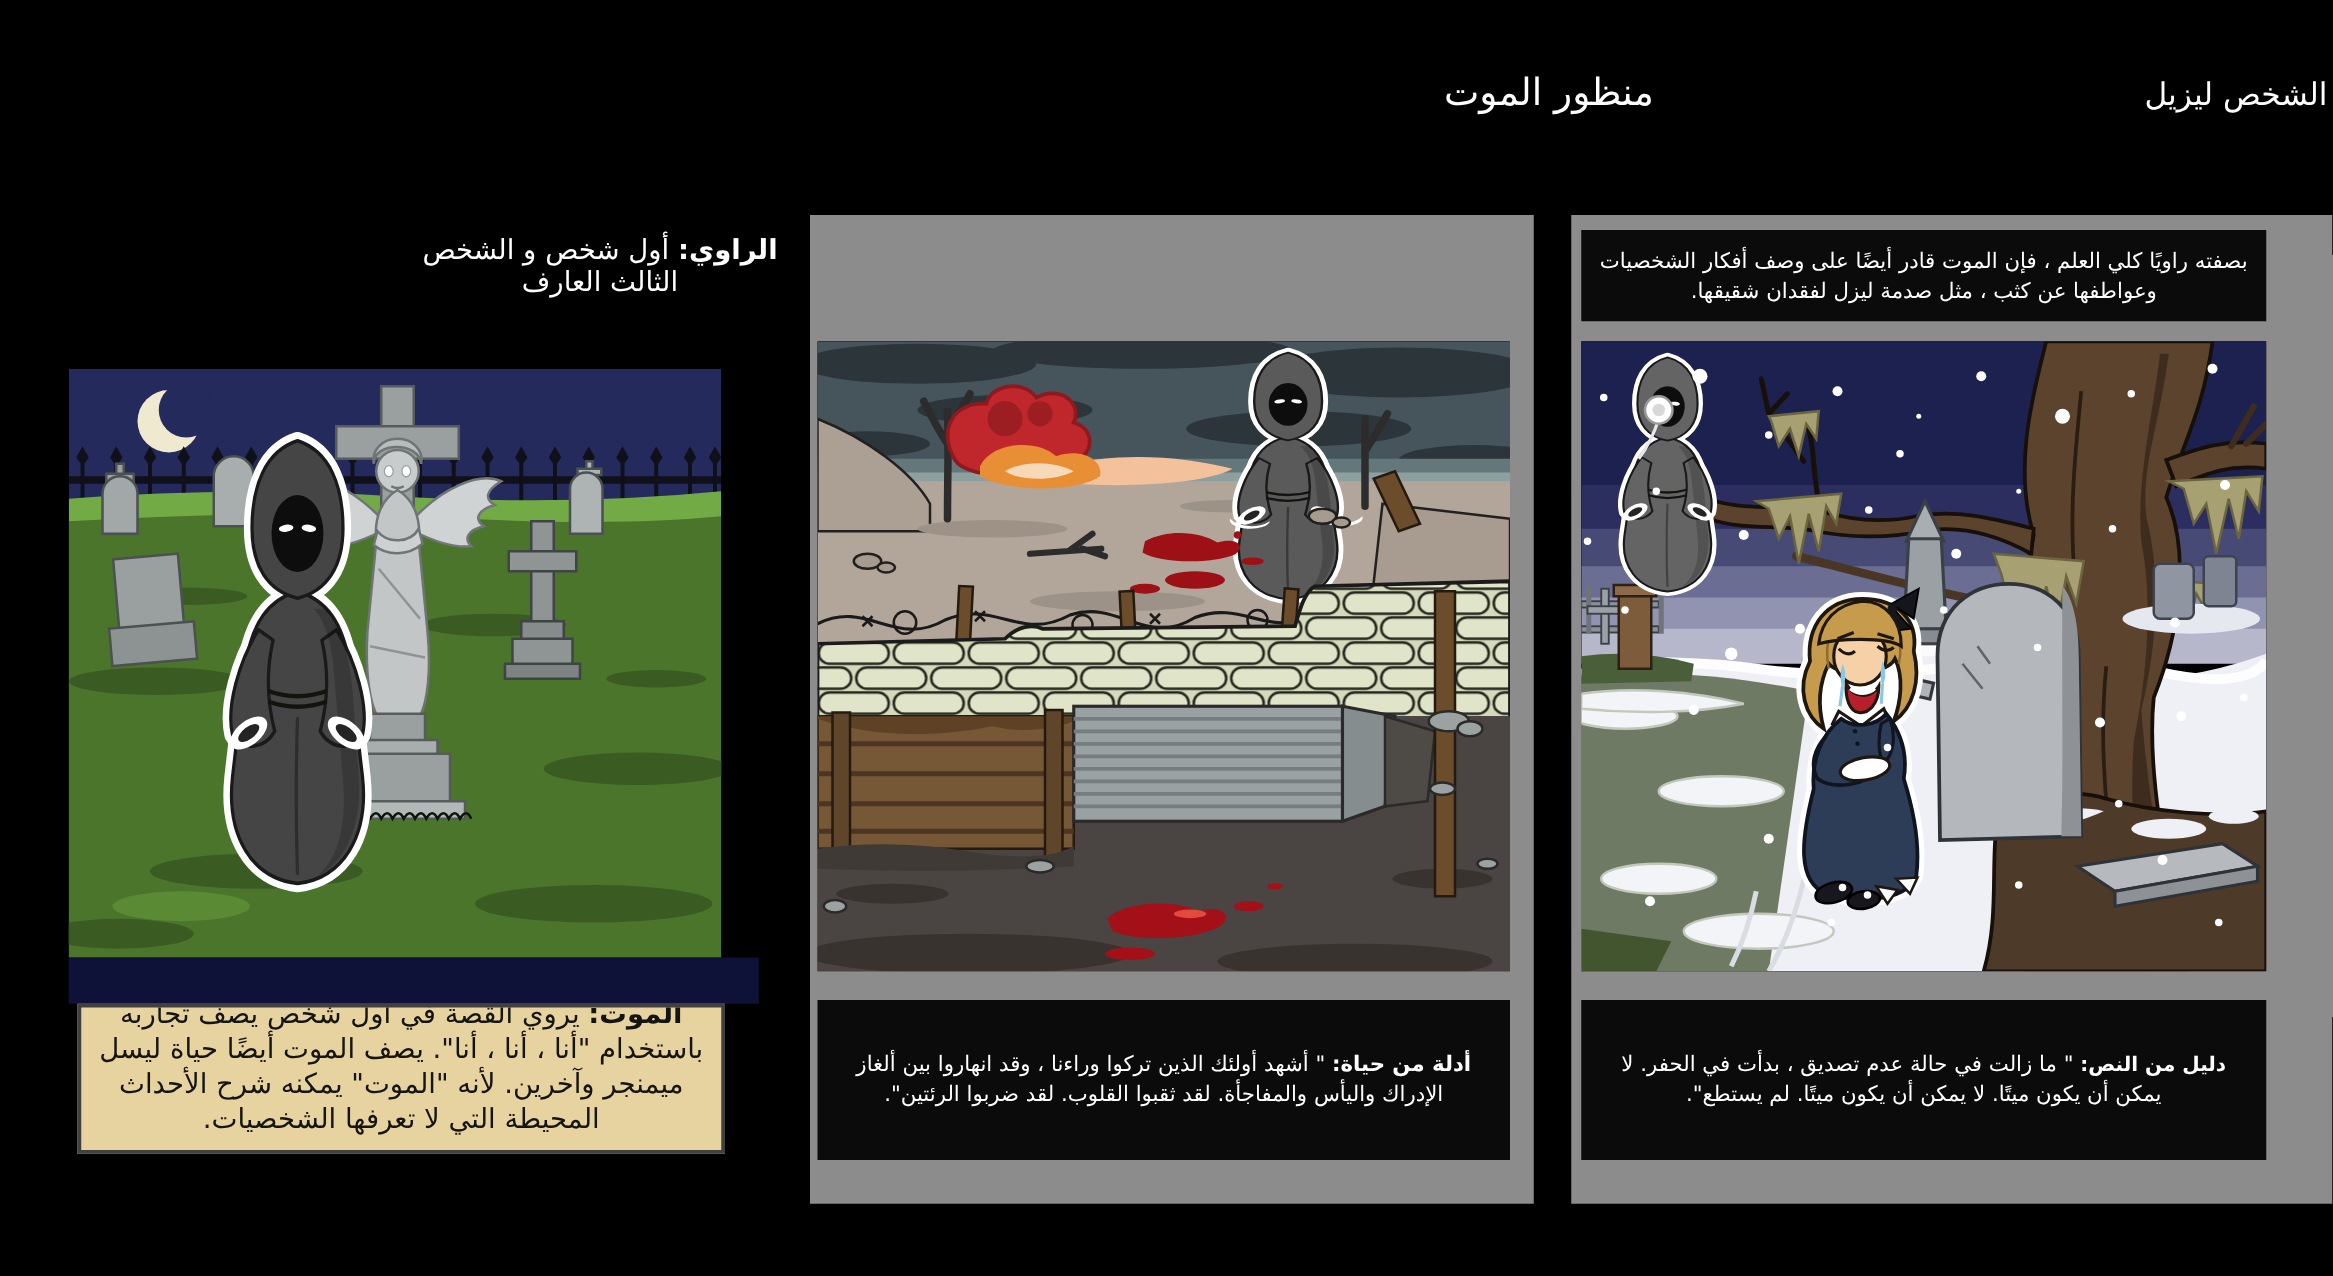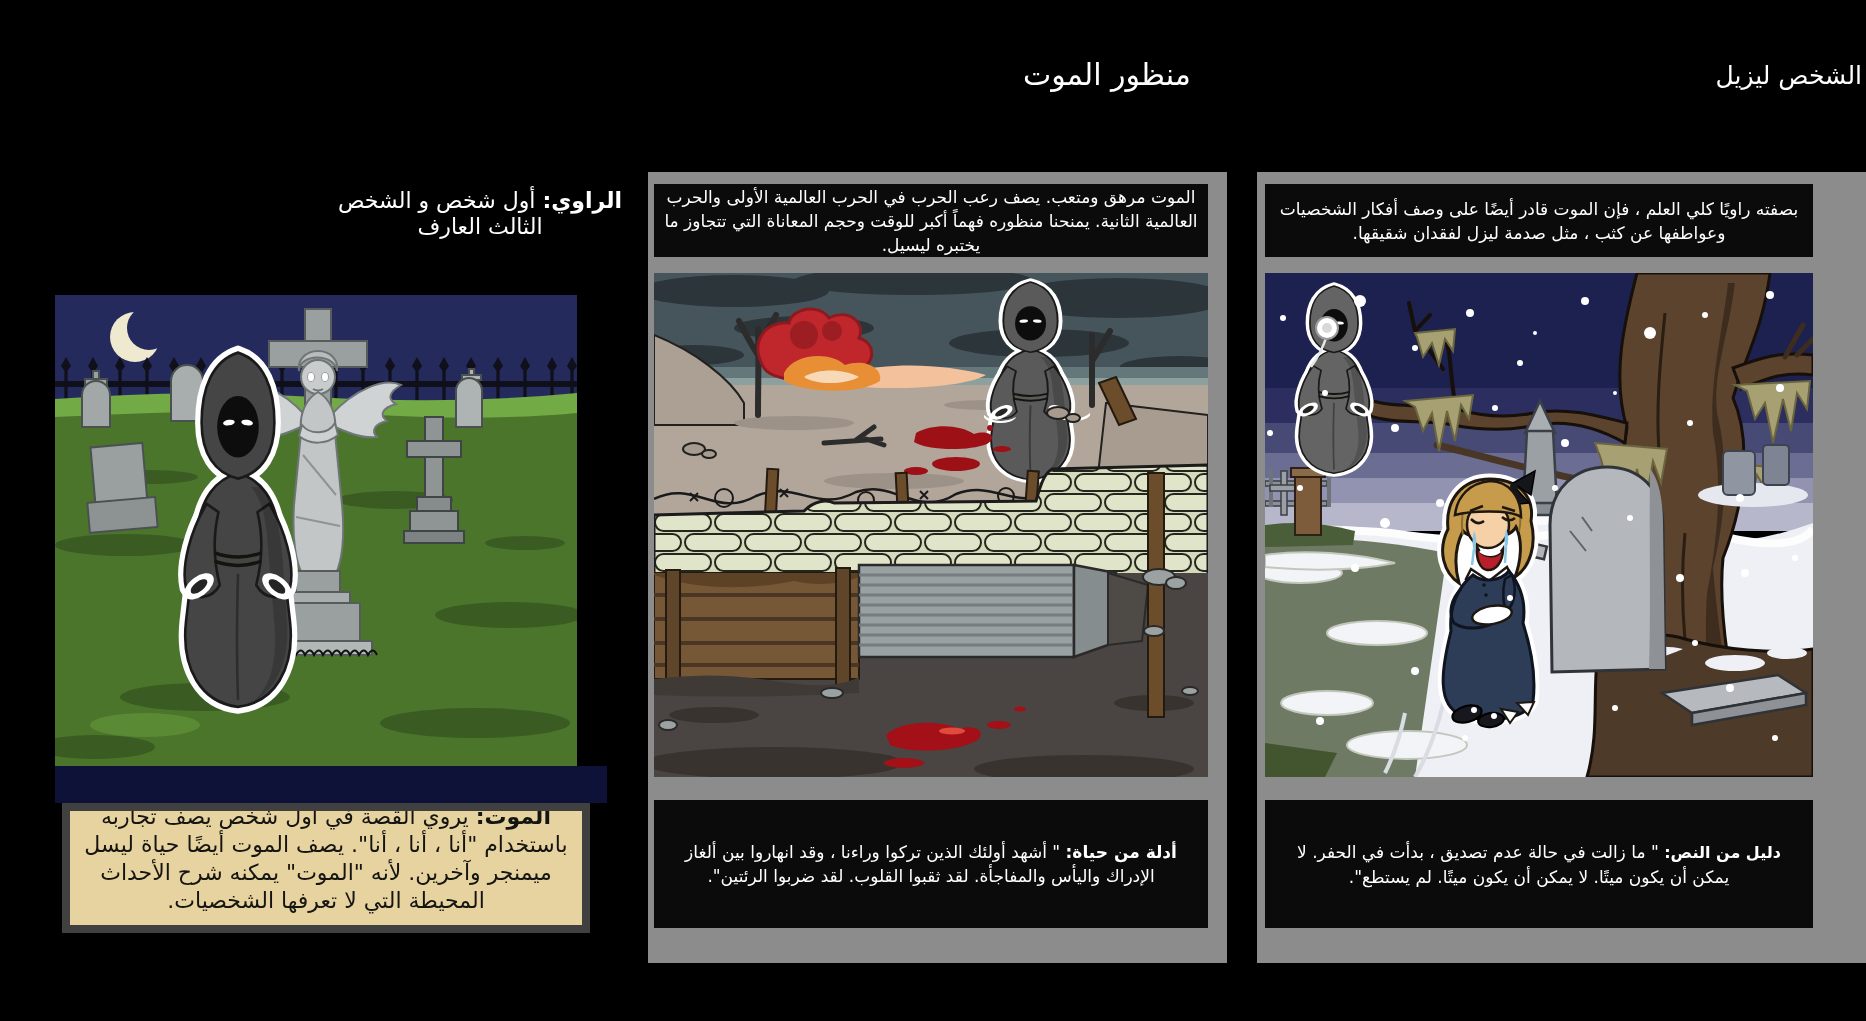--- a/index.html
+++ b/index.html
@@ -1,27 +1,27 @@
 <!DOCTYPE html>
 <html><head>
 <meta charset="utf-8">
 <style>
   html,body{margin:0;padding:0;background:#000;}
   .canvas{position:relative;width:1866px;height:1021px;background:#000;overflow:hidden;
           font-family:"DejaVu Sans",sans-serif;}
-  .page-title{position:absolute;top:57px;left:1023px;width:300px;text-align:left;
+  .page-title{position:absolute;top:57px;left:1023px;width:300px;text-align:right;
               color:#fff;font-size:30px;}
   .corner-title{position:absolute;top:61px;right:4px;color:#fff;font-size:25px;}
   .narrator{position:absolute;top:188px;left:330px;width:300px;color:#fff;font-size:22px;
             line-height:26px;text-align:center;}
   .b{font-weight:bold;}
   .left-image{position:absolute;left:55px;top:295px;width:522px;height:471px;}
   .navy-strip{position:absolute;left:55px;top:766px;width:552px;height:37px;background:#0e1238;}
   .caption-box{position:absolute;left:62px;top:803px;width:508px;height:114px;background:#e7d3a0;
-               border:8px solid #404040;overflow:hidden;color:#141410;font-size:22px;
+               border:3px solid #404040;overflow:hidden;color:#141410;font-size:22px;
                line-height:28px;text-align:center;padding:0 2px;}
   .caption-inner{margin-top:-8px;}
   .cell{position:absolute;top:172px;height:791px;background:#8c8c8c;}
   .cell.mid{left:648px;width:579px;}
   .cell.rgt{left:1257px;width:700px;}
   .cell .inner{position:absolute;box-sizing:border-box;}
   .cell.mid .inner{left:6px;width:554px;}
   .cell.rgt .inner{left:8px;width:548px;}
   .cell-header{top:12px;height:73px;background:#0b0b0b;color:#fff;font-size:17px;line-height:24px;
                display:flex;align-items:center;justify-content:center;text-align:center;padding:0 10px;}
@@ -179,21 +179,20 @@
     </svg>
   </div>
   <div class="navy-strip"></div>
   <div class="caption-box" dir="rtl">
     <div class="caption-inner">
       <span class="b">الموت:</span><span> يروي القصة في أول شخص يصف تجاربه باستخدام "أنا ، أنا ، أنا". يصف الموت أيضًا حياة ليسل ميمنجر وآخرين. لأنه "الموت" يمكنه شرح الأحداث المحيطة التي لا تعرفها الشخصيات.</span>
     </div>
   </div>
 
   <div class="cell mid">
-    <div class="inner cell-header" dir="rtl">الموت مرهق ومتعب. يصف رعب الحرب في الحرب العالمية الأولى والحرب العالمية الثانية. يمنحنا منظوره فهماً أكبر للوقت وحجم المعاناة التي تتجاوز ما يختبره ليسيل.</div>
     <div class="inner cell-image">
       <svg viewBox="0 0 554 504" preserveAspectRatio="none">
         <defs>
           <pattern id="bags" x="0" y="0" width="60" height="40" patternUnits="userSpaceOnUse">
             <rect width="60" height="40" fill="#d6dabc"></rect>
             <rect x="1" y="1" width="56" height="17" rx="8.5" fill="#e0e4c8" stroke="#23261c" stroke-width="2"></rect>
             <rect x="-29" y="21" width="56" height="17" rx="8.5" fill="#e0e4c8" stroke="#23261c" stroke-width="2"></rect>
             <rect x="31" y="21" width="56" height="17" rx="8.5" fill="#e0e4c8" stroke="#23261c" stroke-width="2"></rect>
           </pattern>
         </defs>

